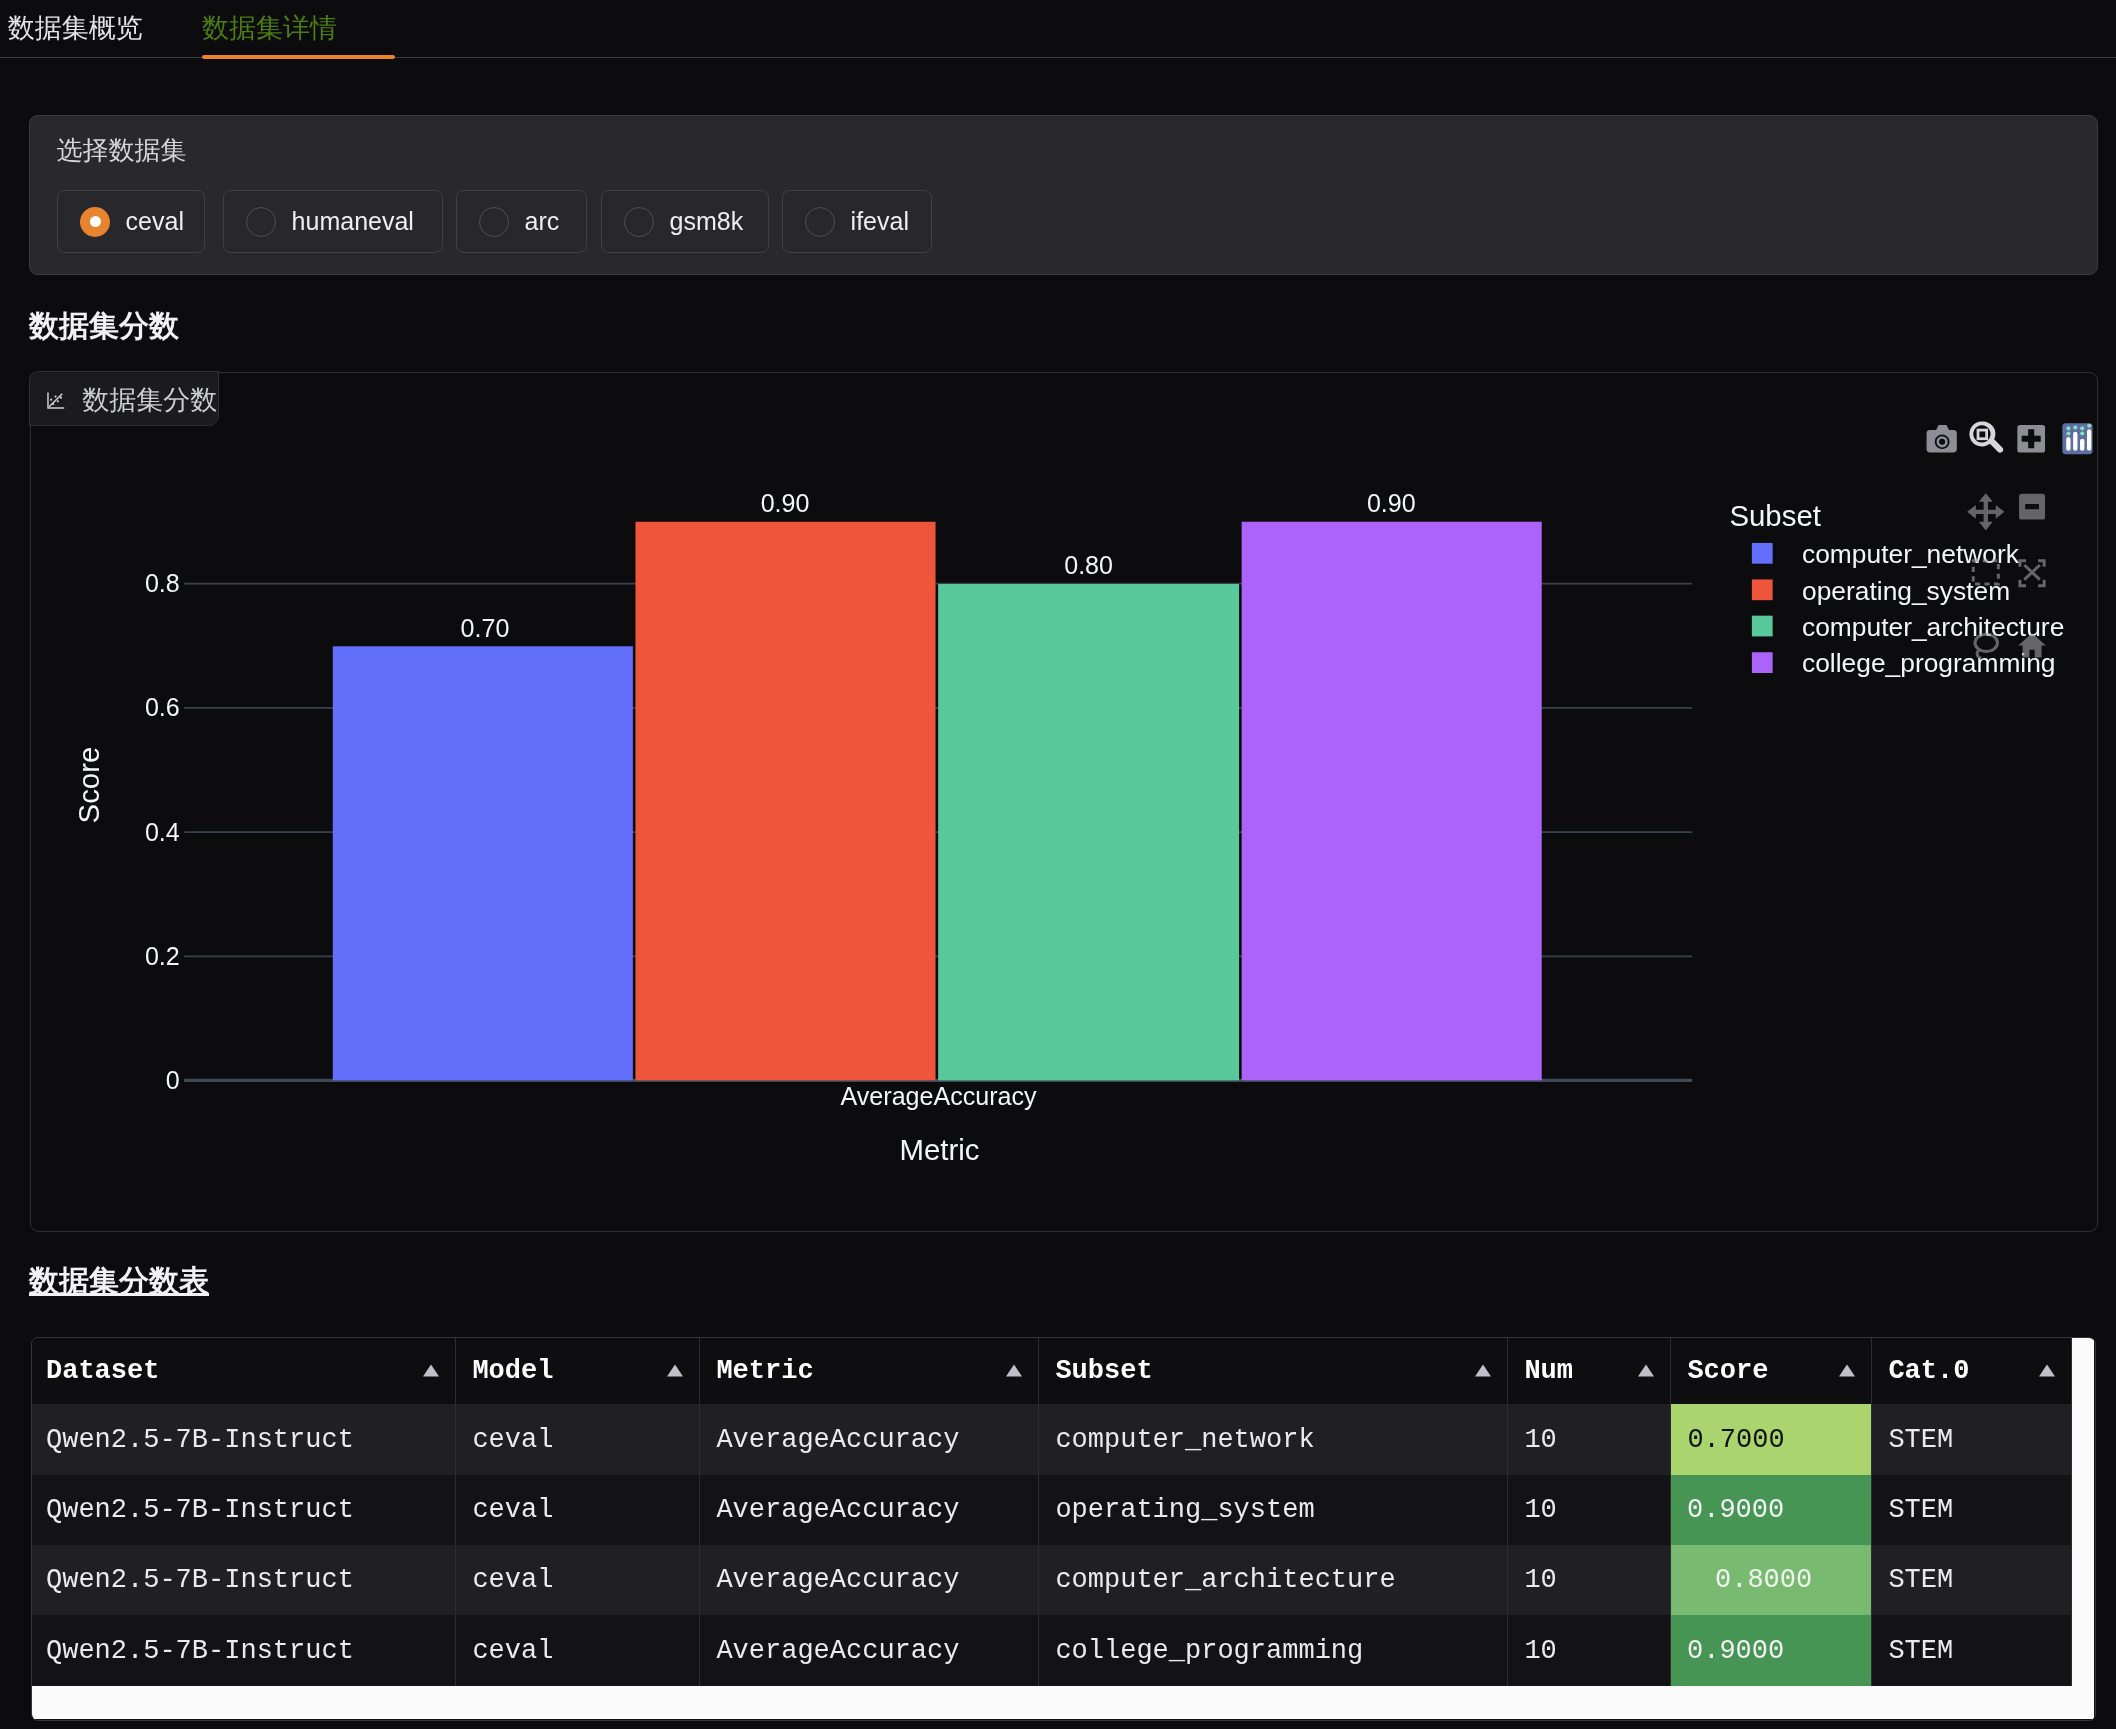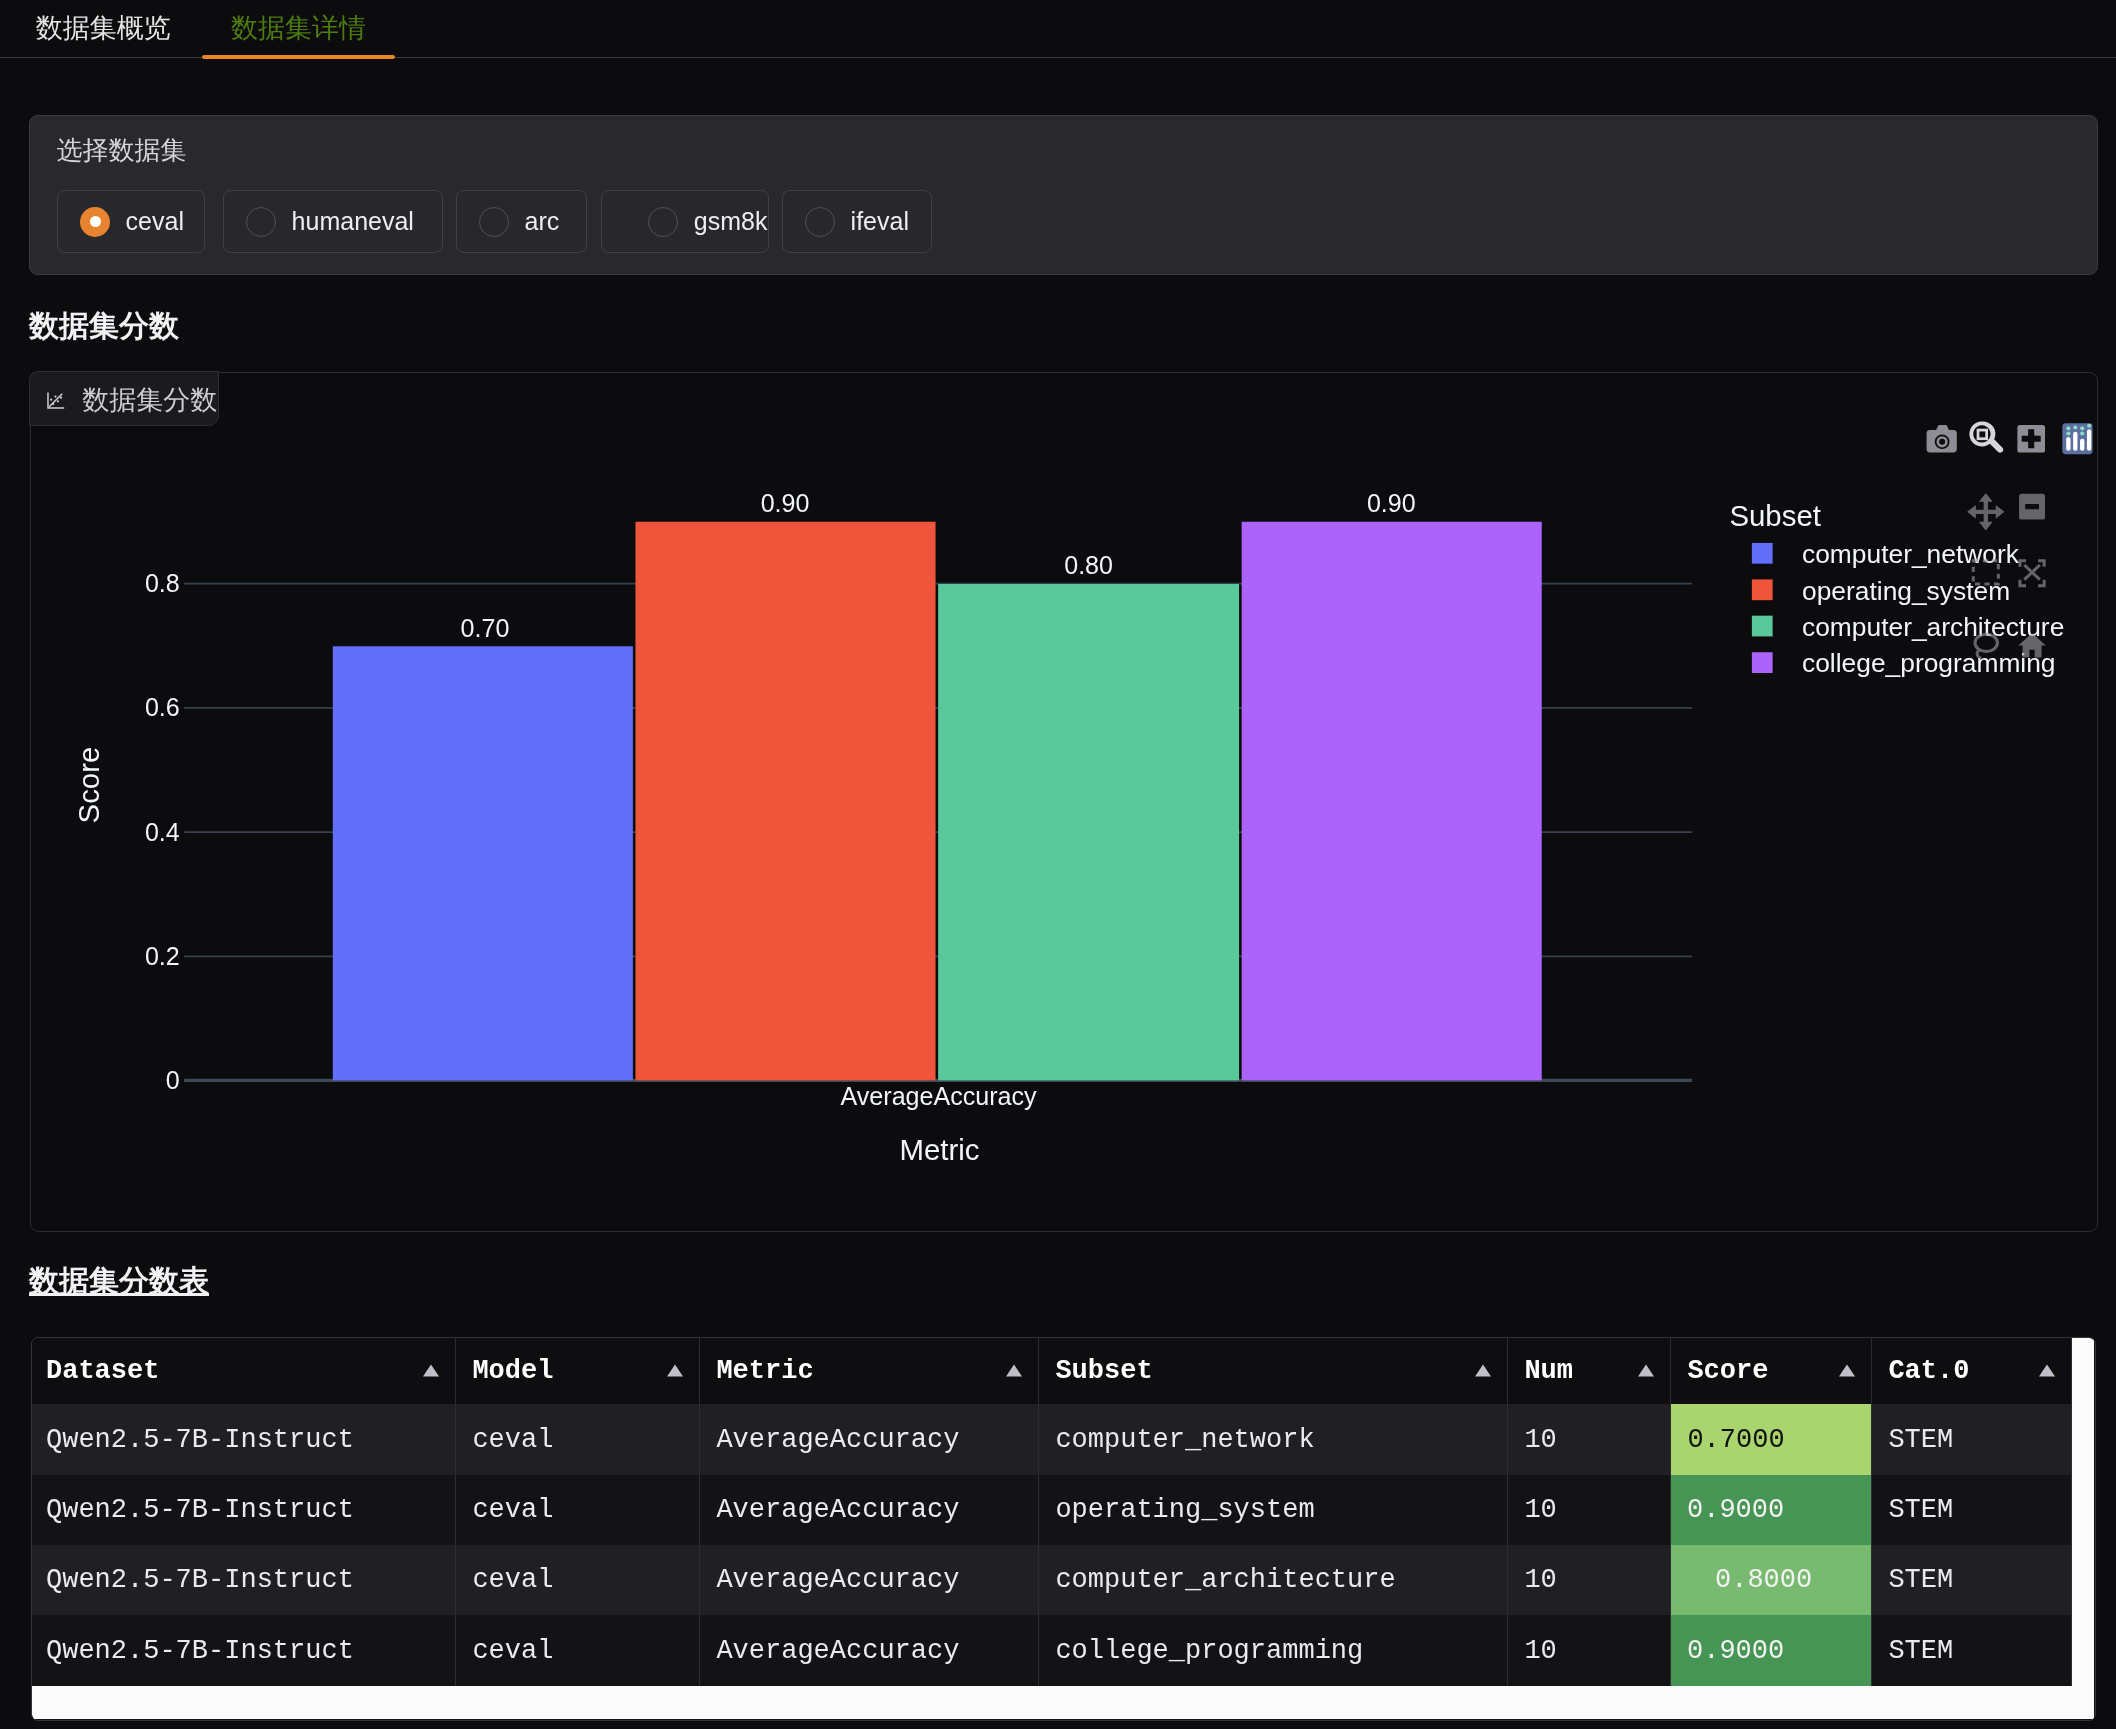--- a/index.html
+++ b/index.html
@@ -1,32 +1,32 @@
 <!DOCTYPE html>
 <html style="font-size:14px"><head>
 <meta charset="utf-8">
 <style>
 * { margin:0; padding:0; box-sizing:border-box; }
 html,body { width:2117px; height:1729px; background:#0c0c0e; font-family:"Liberation Sans", sans-serif; overflow:hidden; }
 
 
 .tabbar { position:absolute; left:0; top:0; width:2117px; height:58px; border-bottom:1.7px solid #3a3a40; }
-.tab { position:absolute; top:0; height:56px; line-height:56px; font-size:27px; text-align:center; }
+.tab { position:absolute; top:0; height:56px; line-height:56px; font-size:27px; text-align:left; }
 .tab1 { left:7.8px; width:191px; color:#e4e4e6; }
 .tab2 { left:202px; width:193px; color:#4d7c0f; font-weight:500; }
 .tabline { position:absolute; left:202px; top:55px; width:193px; height:4.3px; background:#e98427; border-radius:2.6px; }
 
 
 .panel { position:absolute; left:28.5px; top:115px; width:2069px; height:160px; background:#29292d; border:1.7px solid #3b3b42; border-radius:8.6px; }
 .plabel { position:absolute; left:27px; top:17.3px; font-size:26px; color:#d6d6da; }
 .rbox { position:absolute; top:74px; height:63px; border:1.7px solid #40404a; border-radius:7.8px; background:#28282c; display:flex; align-items:center; padding-left:22.5px; font-size:25px; color:#eeeef0; }
 .rb1 { left:27px;  width:148px; }
 .rb2 { left:193px; width:220px; }
 .rb3 { left:426px; width:131px; }
-.rb4 { left:571px; width:168px;justify-content:flex-end; }
+.rb4 { left:571px; width:168px; }
 .rb5 { left:752px; width:150px; }
 .circ { width:30px; height:30px; border-radius:50%; margin-right:15.6px; flex:none; }
 .circ.off { border:1.7px solid #4e4e58; background:transparent; }
 .circ.on { background:#e8832f; position:relative; }
 .circ.on::after { content:""; position:absolute; left:9.5px; top:9.5px; width:11.2px; height:11.2px; border-radius:50%; background:#fff; }
 
 
 .head { position:absolute; left:29px; font-size:30px; font-weight:bold; color:#f2f2f4; }
 
 

